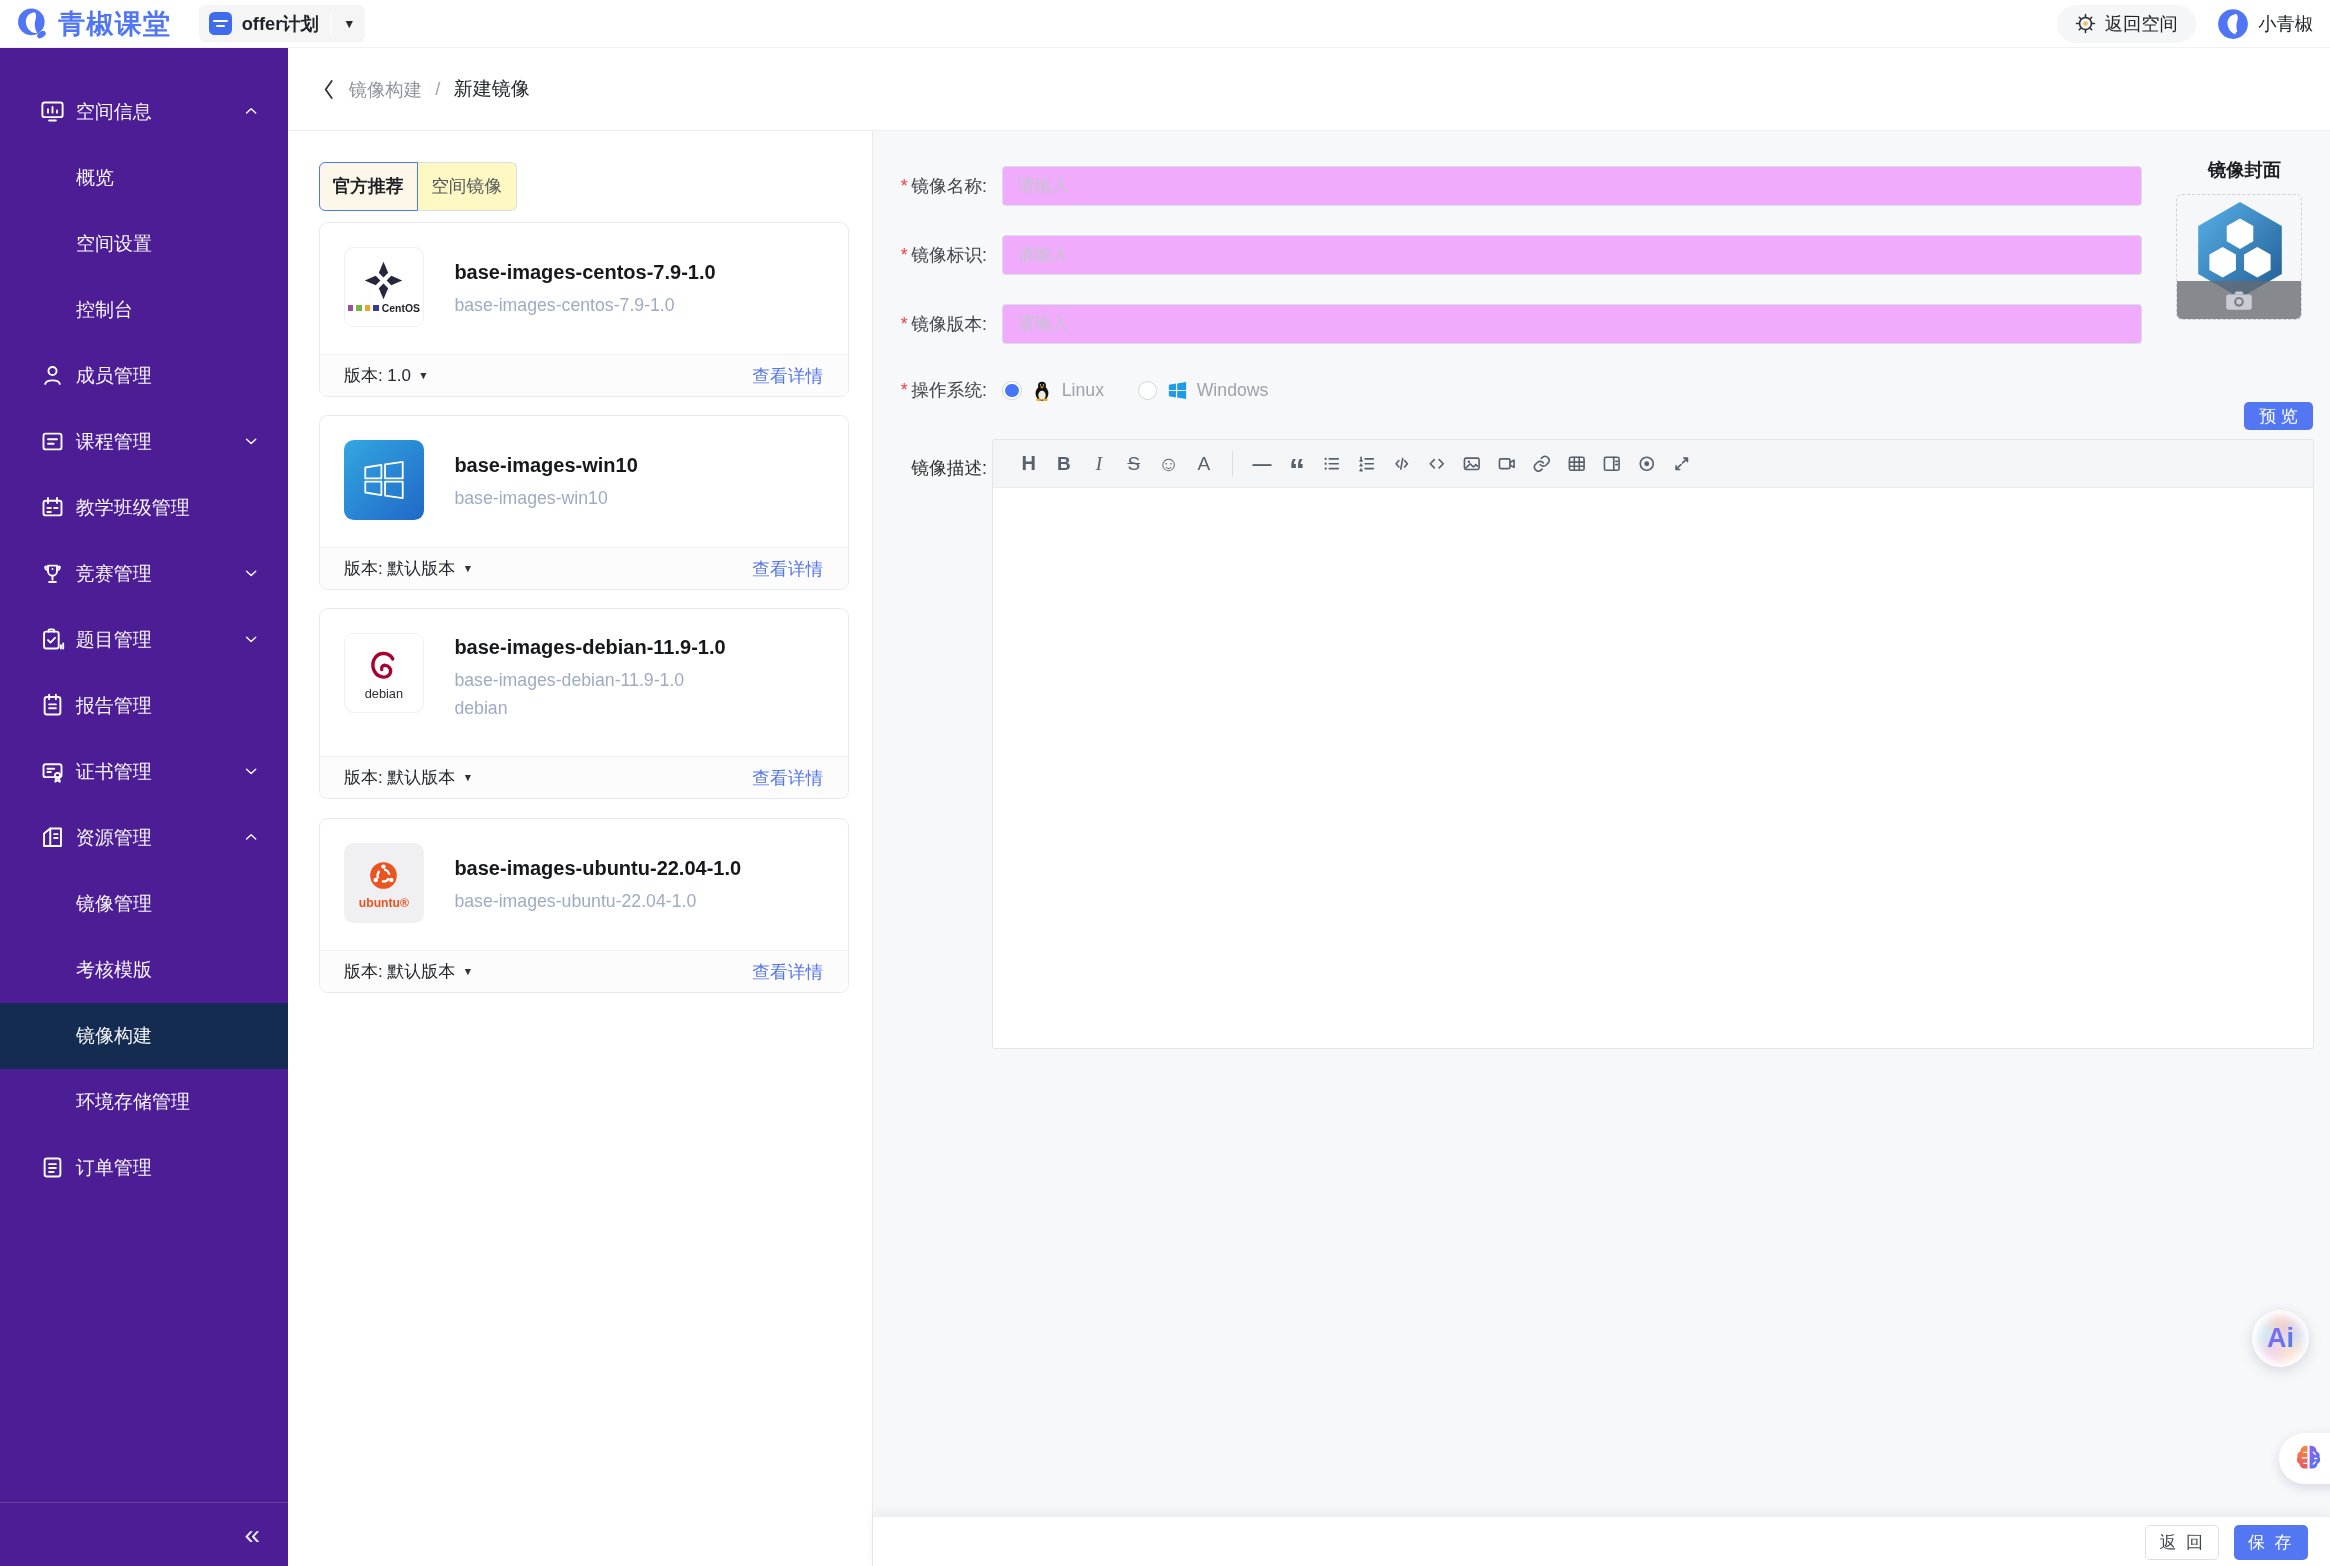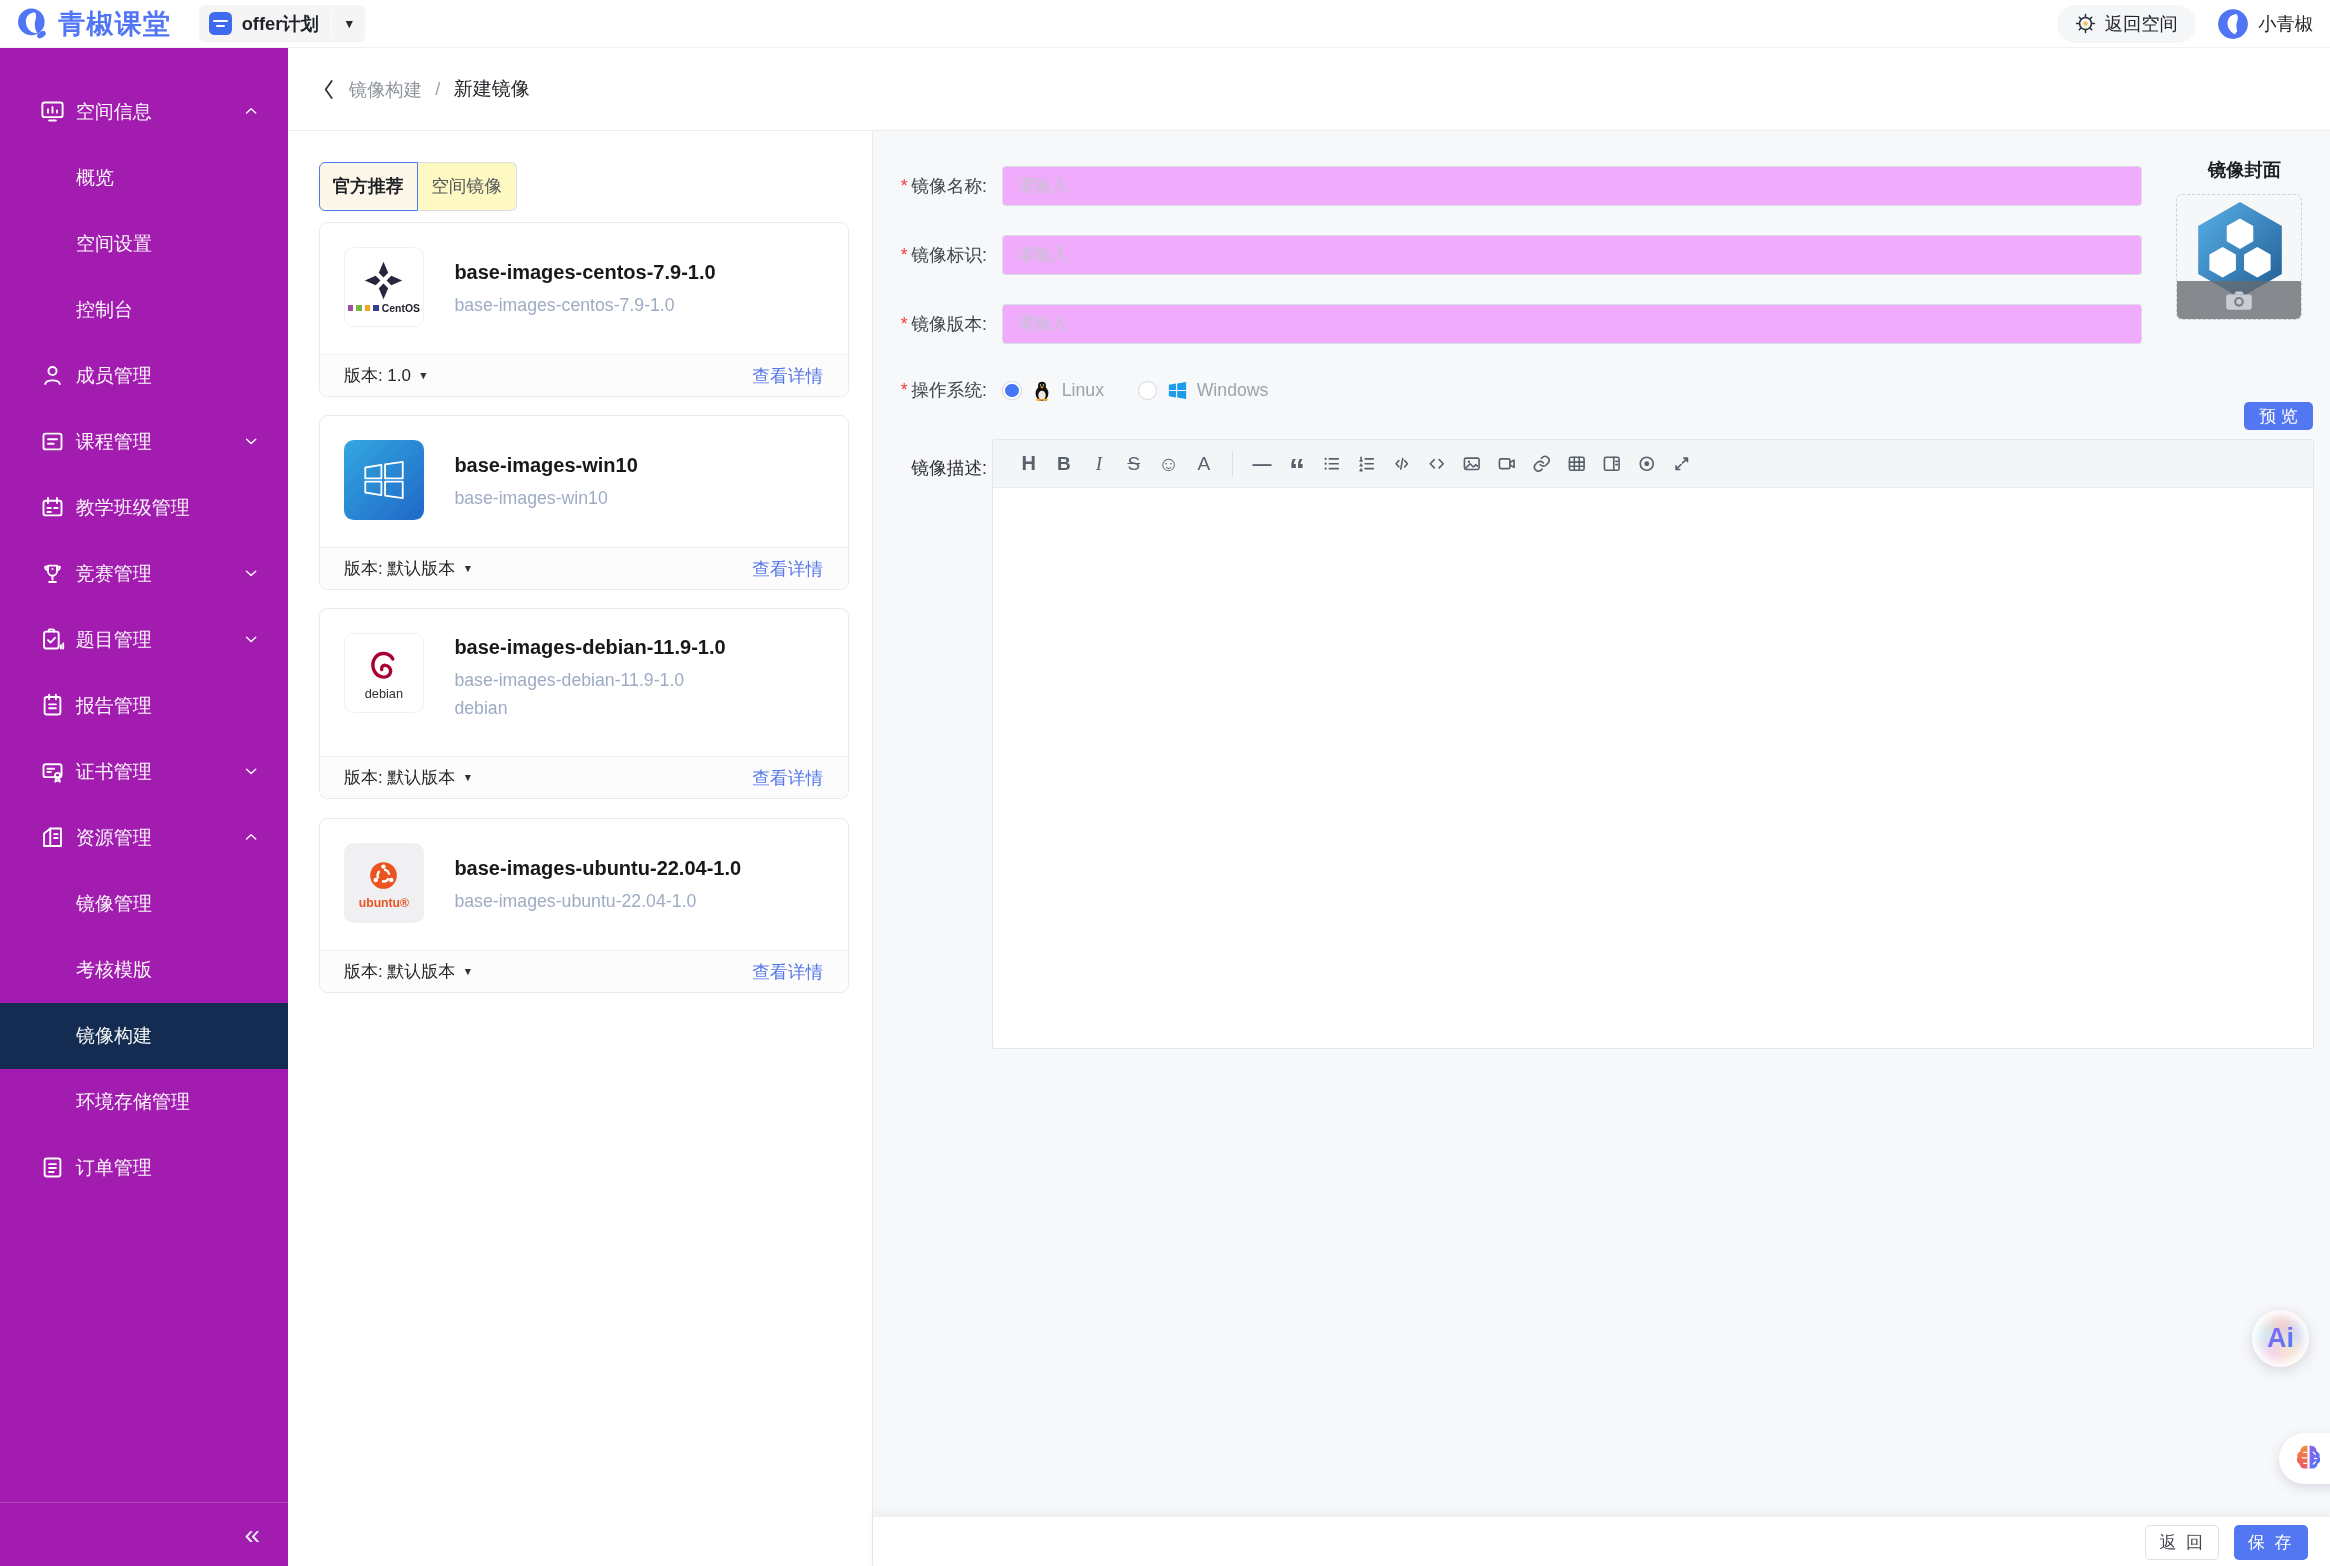--- a/index.html
+++ b/index.html
@@ -22,21 +22,21 @@
   .ws-divider { width:1.2px; height:22px; background:#fff; margin-right:11px; }
   .ws-caret { font-size:12.2px; color:#2A2A2A; }
   .topbar-right { margin-left:auto; display:flex; align-items:center; gap:19.5px; }
   .pill { display:flex; align-items:center; gap:8.5px; height:38px; padding:0 18.3px; background:#F5F6F7;
           border:none; border-radius:19px; font-size:18.3px; color:#24262A; cursor:pointer;
           font-family:inherit; }
   .user { display:flex; align-items:center; gap:8.5px; cursor:pointer; }
   .user-name { font-size:18.3px; color:#222428; font-weight:500; }
 
   
-  .sidebar { position:absolute; top:48px; left:0; width:288px; bottom:0; background:#a21caf; z-index:15; }
+  .sidebar { position:absolute; top:48px; left:0; width:288px; bottom:0; background:#4c1d95; z-index:15; }
   .nav { padding-top:30.5px; }
   .nav-item { position:relative; height:66px; display:flex; align-items:center; padding-left:39px;
               font-size:19px; color:rgba(255,255,255,.96); cursor:pointer; }
   .nav-item .nav-icon { width:27px; height:27px; margin-right:9.8px; flex:none; display:flex; }
   .nav-item.sub { padding-left:76px; }
   .nav-item.active { background:#142B52; }
   .nav-chevron { position:absolute; right:28px; display:flex; }
   .sidebar-footer { position:absolute; bottom:0; left:0; right:0; height:64px;
                     border-top:0.6px solid rgba(255,255,255,.16); display:flex; align-items:center;
                     justify-content:flex-end; padding-right:28px; }

